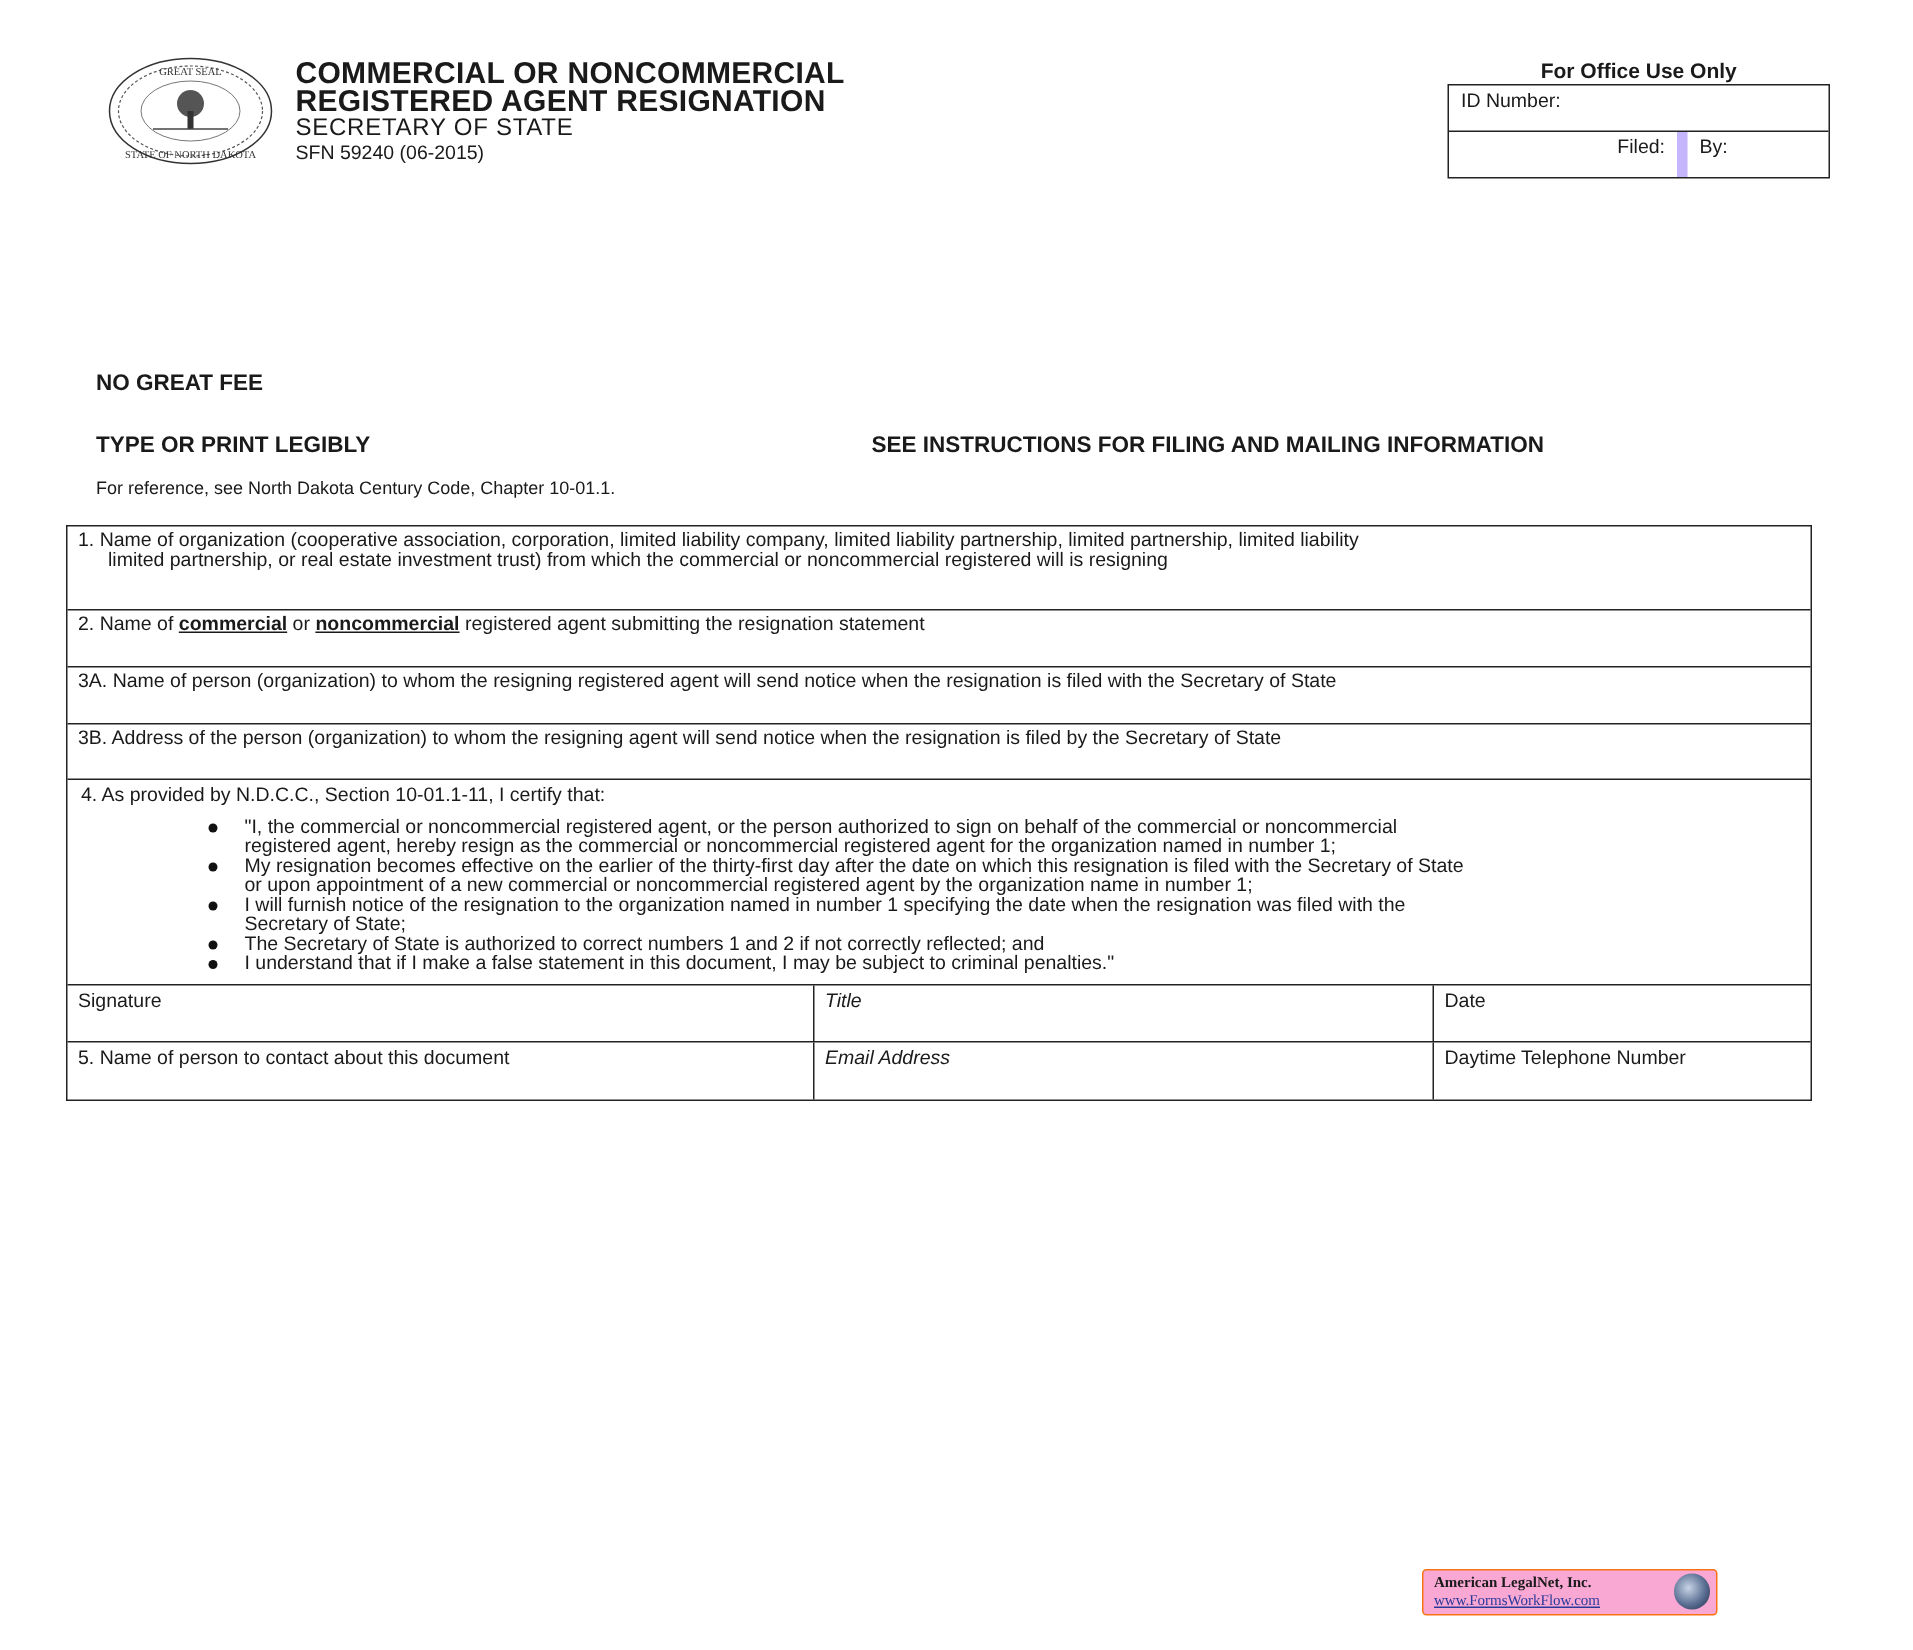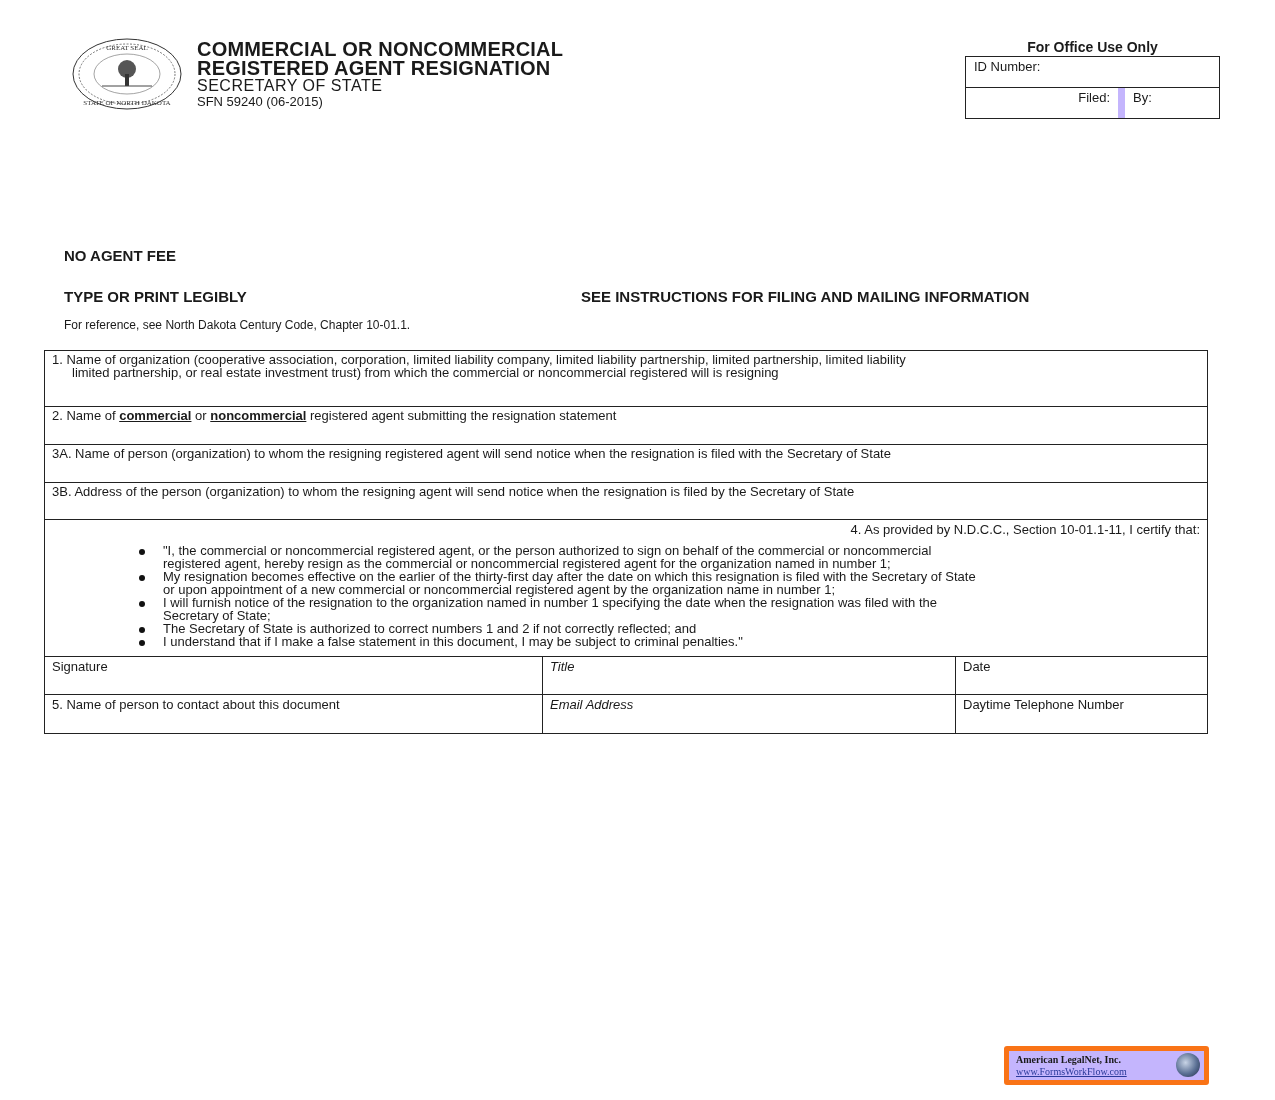--- a/index.html
+++ b/index.html
@@ -33,21 +33,21 @@
   .r5 { height:137px; }
   .bullets { list-style:none; margin:6px 0 0 0; padding:0 0 0 118px; font-size:13px; line-height:13px; }
   .bullets li { position:relative; padding-left:0; }
   .bullets li::before { content:""; position:absolute; left:-24px; top:5px; width:6px; height:6px; border-radius:50%; background:#111; }
   .grid { display:flex; height:38px; }
   .grid .cell { position:relative; box-sizing:border-box; padding:2px 7px; font-size:13px; }
   .grid .cell + .cell { border-left:1px solid #222; }
   .c1 { width:497px; }
   .c2 { width:413px;font-style:italic; }
   .c3 { flex:1; }
-  .badge { left:1004px; top:1046px; width:195px; height:29px; border:5px solid #f97316; border-radius:3px; background:#c4b5fd; }
+  .badge { left:948px; top:1046px; width:195px; height:29px; border:1px solid #f97316; border-radius:3px; background:#f9a8d4; }
   .badge-name { position:absolute; left:7px; top:3px; font-family:"Liberation Serif", serif; font-weight:bold; font-size:10px; }
   .badge-url { position:absolute; left:7px; top:15px; font-family:"Liberation Serif", serif; font-size:10px; color:#2a3a9a; text-decoration:underline; }
   .globe { position:absolute; right:4px; top:2px; width:24px; height:24px; border-radius:50%; background:radial-gradient(circle at 40% 40%, #c8d4e6 0%, #5a6f93 55%, #1f2a44 100%); }
 </style>
 </head>
 <body>
 
 <div class="abs seal">
   <svg width="110" height="72" viewBox="0 0 110 72">
     <ellipse cx="55" cy="36" rx="54" ry="35" fill="none" stroke="#333" stroke-width="1"></ellipse>
@@ -76,21 +76,21 @@
   <div class="office-row2">
     <div class="office-cell" style="left:0;width:159px;border-right:7px solid #c4b5fd;text-align:right;">
       <span>Filed:</span>
     </div>
     <div class="office-cell" style="left:159px;width:94px;">
       <span>By:</span>
     </div>
   </div>
 </div>
 
-<div class="abs nofee">NO AGENT FEE</div>
+<div class="abs nofee">NO GREAT FEE</div>
 <div class="abs legibly">TYPE OR PRINT LEGIBLY</div>
 <div class="abs seeinst">SEE INSTRUCTIONS FOR FILING AND MAILING INFORMATION</div>
 <div class="abs reference">For reference, see North Dakota Century Code, Chapter 10-01.1.</div>
 
 <div class="abs form">
   <div class="row r1">
     <div class="lbl">
       <span>1. Name of organization (cooperative association, corporation, limited liability company, limited liability partnership, limited partnership, limited liability</span>
       <span class="indent">limited partnership, or real estate investment trust) from which the commercial or noncommercial registered will is resigning</span>
     </div>
@@ -98,21 +98,21 @@
   <div class="row r2">
     <div class="lbl"><span>2. Name of </span><span class="u">commercial</span><span> or </span><span class="u">noncommercial</span><span> registered agent submitting the resignation statement</span></div>
   </div>
   <div class="row r3">
     <div class="lbl">3A. Name of person (organization) to whom the resigning registered agent will send notice when the resignation is filed with the Secretary of State</div>
   </div>
   <div class="row r4">
     <div class="lbl">3B. Address of the person (organization) to whom the resigning agent will send notice when the resignation is filed by the Secretary of State</div>
   </div>
   <div class="row r5">
-    <div class="lbl" style="padding-top:3px;padding-left:9px;text-align:right;">4. As provided by N.D.C.C., Section 10-01.1-11, I certify that:</div>
+    <div class="lbl" style="padding-top:3px;padding-left:9px;">4. As provided by N.D.C.C., Section 10-01.1-11, I certify that:</div>
     <ul class="bullets">
       <li><span>"I, the commercial or noncommercial registered agent, or the person authorized to sign on behalf of the commercial or noncommercial</span><br><span>registered agent, hereby resign as the commercial or noncommercial registered agent for the organization named in number 1;</span></li>
       <li><span>My resignation becomes effective on the earlier of the thirty-first day after the date on which this resignation is filed with the Secretary of State</span><br><span>or upon appointment of a new commercial or noncommercial registered agent by the organization name in number 1;</span></li>
       <li><span>I will furnish notice of the resignation to the organization named in number 1 specifying the date when the resignation was filed with the</span><br><span>Secretary of State;</span></li>
       <li><span>The Secretary of State is authorized to correct numbers 1 and 2 if not correctly reflected; and</span></li>
       <li><span>I understand that if I make a false statement in this document, I may be subject to criminal penalties."</span></li>
     </ul>
   </div>
   <div class="row grid">
     <div class="cell c1"><span>Signature</span></div>

